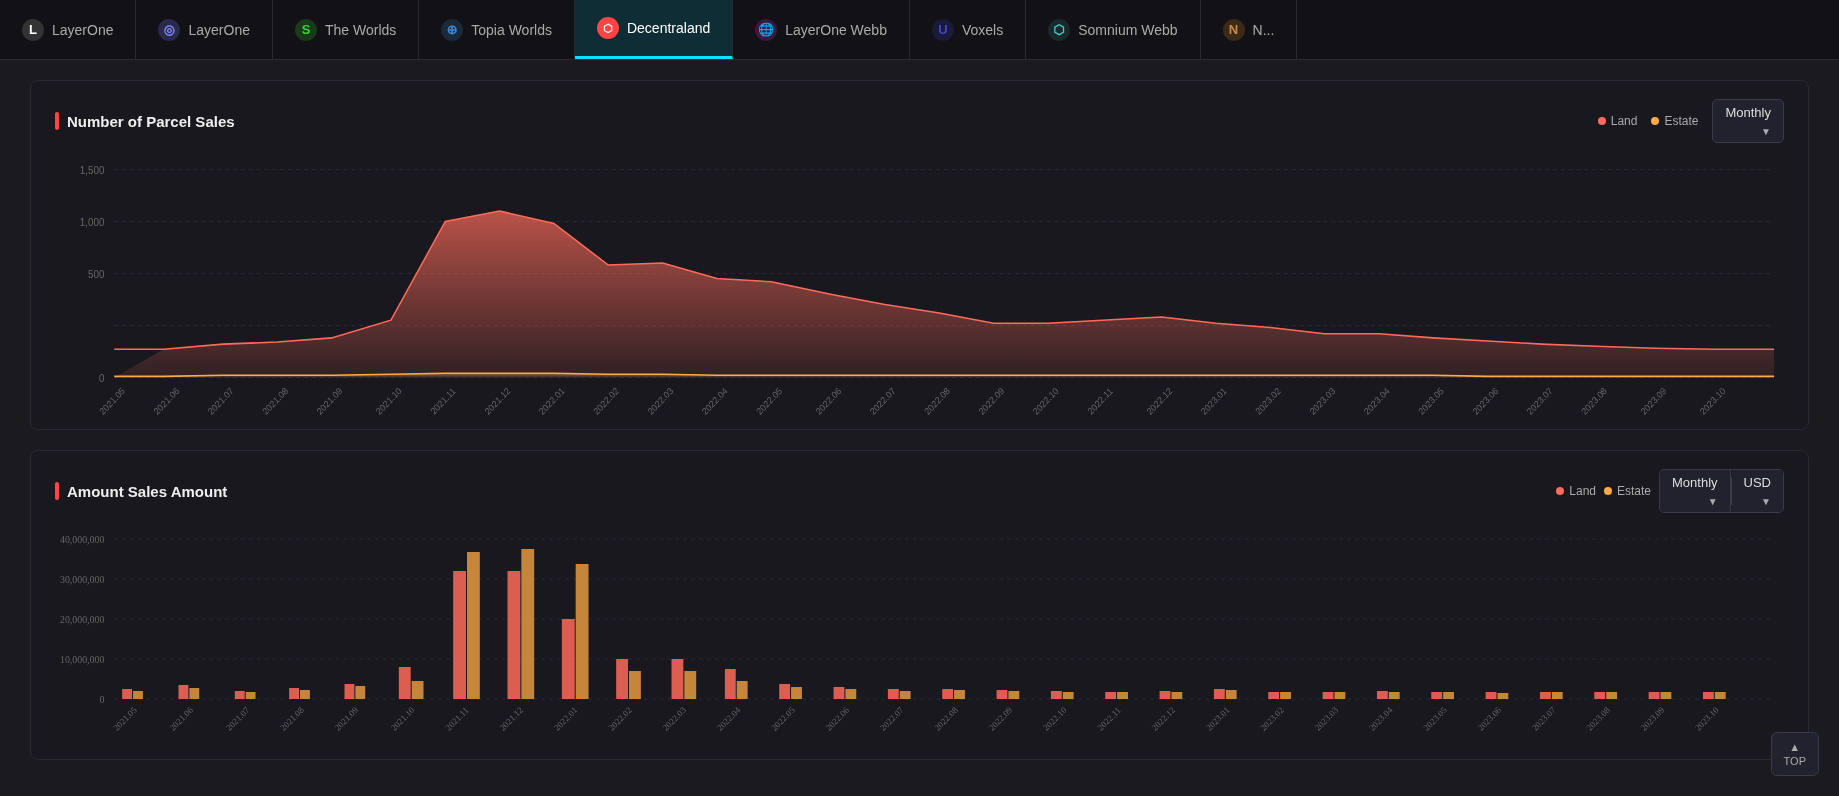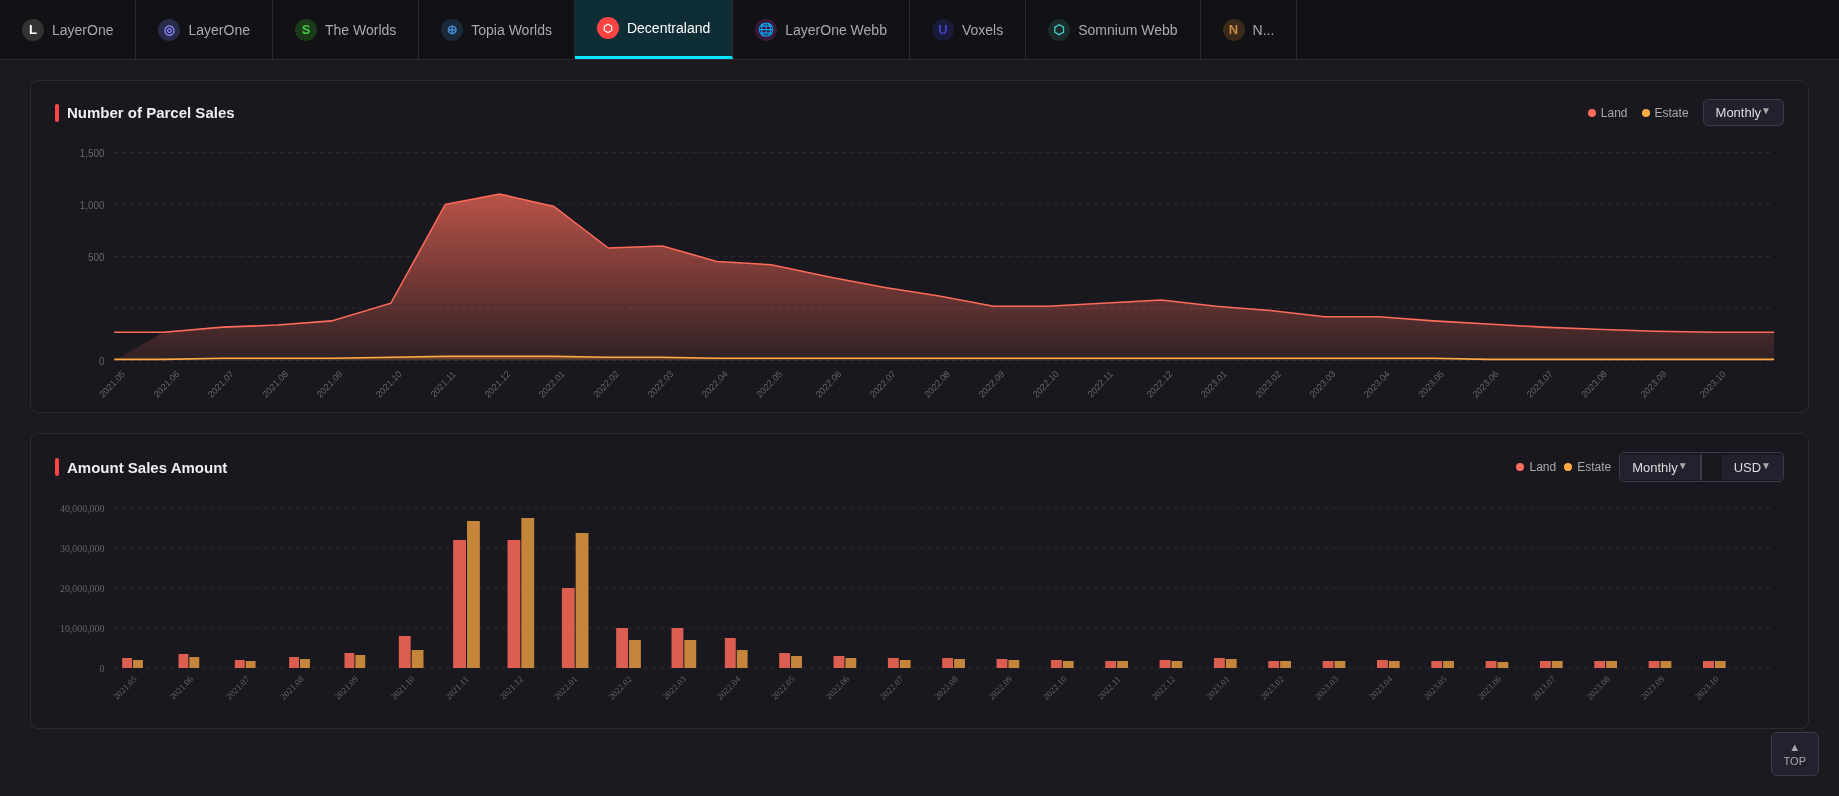--- a/index.html
+++ b/index.html
@@ -116,21 +116,23 @@
 
     .dropdown-btn {
       background: #22222e;
       border: 1px solid #3a3a4a;
       color: #ddd;
       padding: 5px 12px;
       border-radius: 5px;
       font-size: 13px;
       cursor: pointer;
       display: flex;
-      align-items: flex-start;
+      align-items: flex-end;
+      gap: 6px;
+      flex-direction: column;
     }
     .chevron { font-size: 10px; color: #aaa; }
 
     
     .chart-area {
       width: 100%;
       height: 260px;
       position: relative;
       text-align: right;
     }
@@ -178,21 +180,20 @@
       border-radius: 5px;
       overflow: hidden;
     }
     .dropdown-group .dropdown-btn {
       border: none;
       border-radius: 0;
       border-right: 1px solid #3a3a4a;
     }
     .dropdown-group .dropdown-btn:last-child {
       border-right: none;
-      margin-left: 20px;
     }
     .divider-v {
       width: 1px;
       height: 28px;
       background: #3a3a4a;
     }
 
     
     .top-btn {
       position: fixed;

